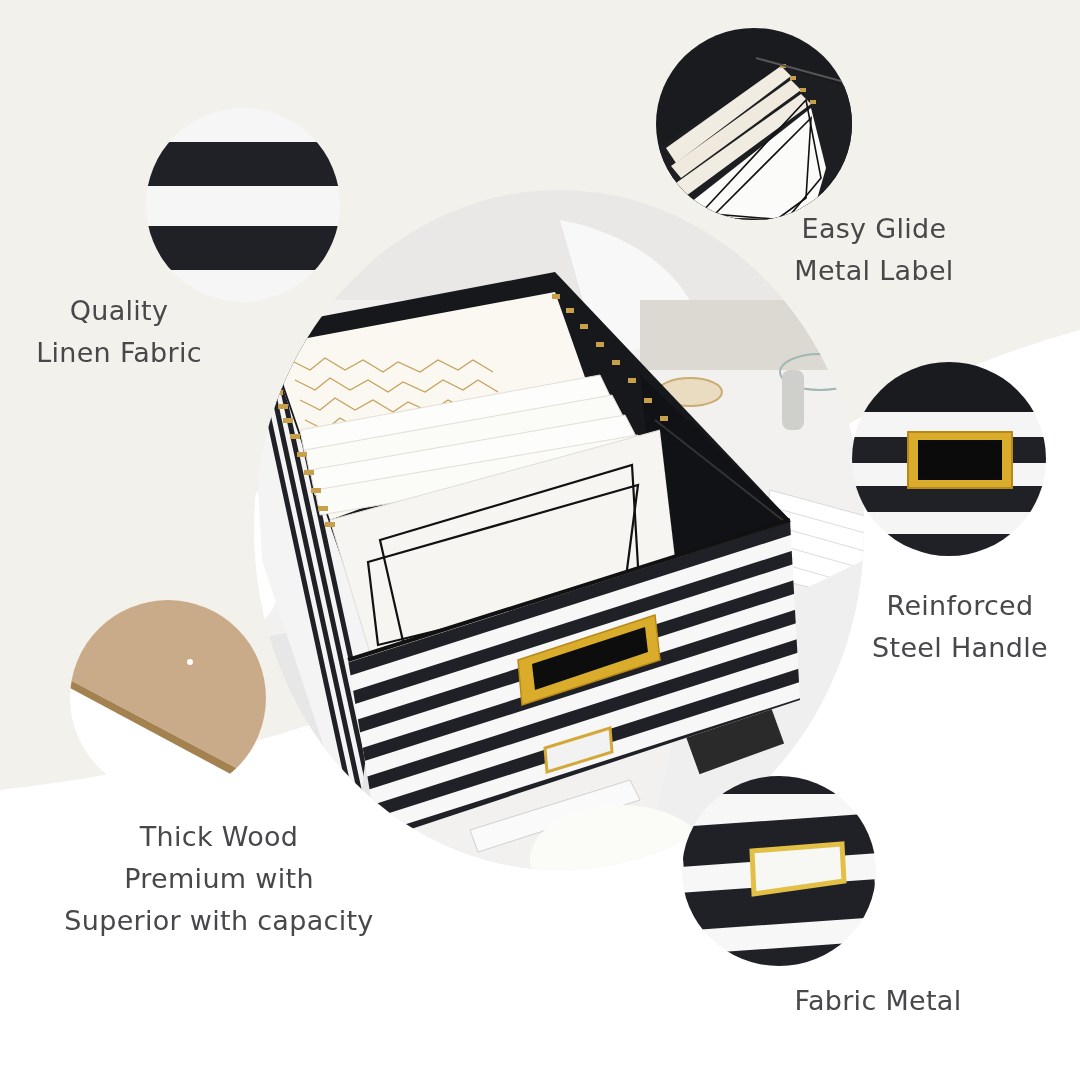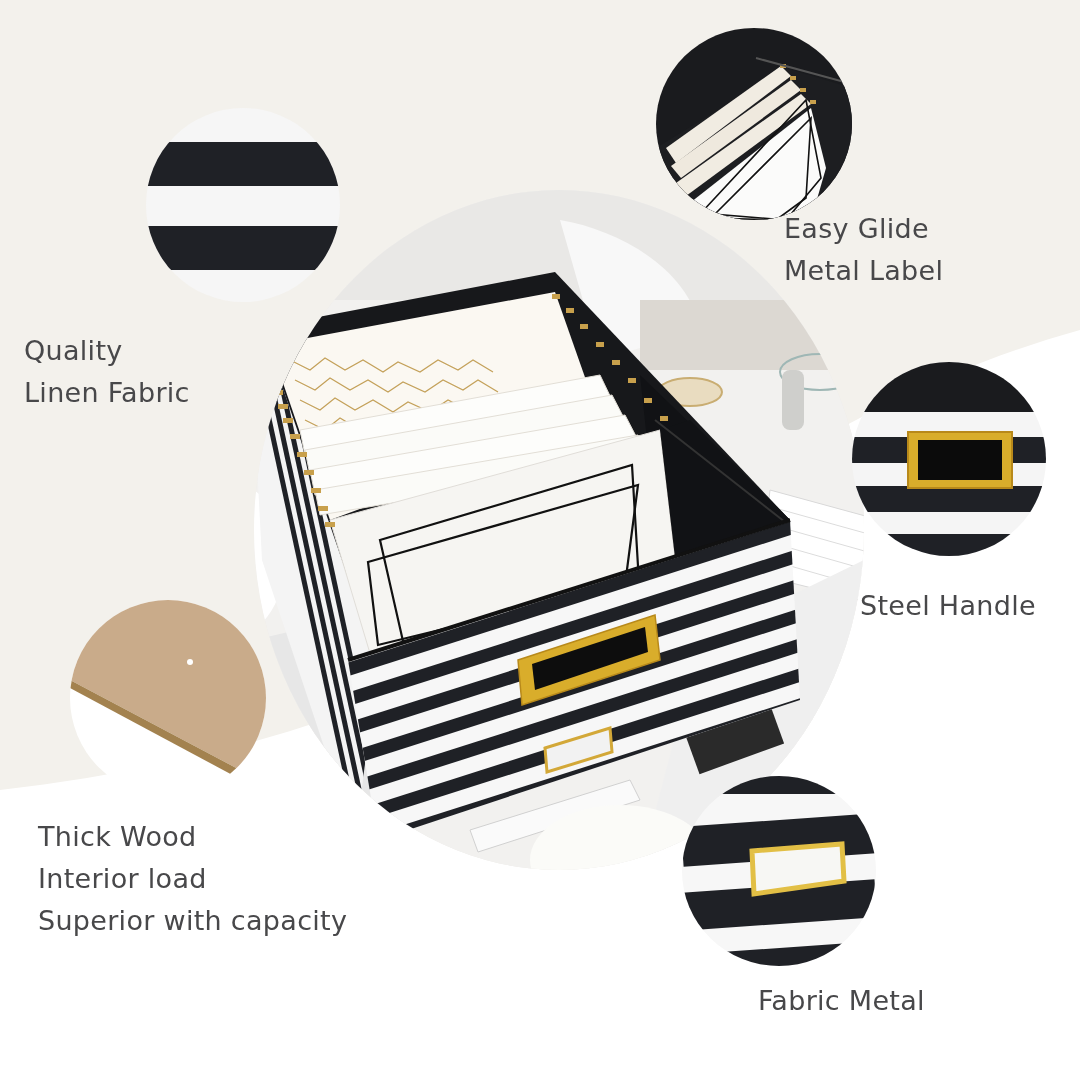--- a/index.html
+++ b/index.html
@@ -1,18 +1,18 @@
 <!DOCTYPE html>
 <html><head>
 <meta charset="utf-8">
 <style>
   html, body { margin:0; padding:0; }
   body { width:1080px; height:1080px; position:relative; overflow:hidden; background:#f3f1ec; font-family:"Liberation Sans", sans-serif; }
   .bg-wave { position:absolute; left:0; top:0; width:1080px; height:1080px; }
-  .label { position:absolute; color:#48484a; font-family:"DejaVu Sans", sans-serif; font-size:27px; line-height:42px; letter-spacing:0.3px; white-space:nowrap; }
+  .label { position:absolute; color:#48484a; font-family:"DejaVu Sans", sans-serif; font-size:27px; line-height:42px; text-align:center; letter-spacing:0.3px; white-space:nowrap; }
   .circle { position:absolute; border-radius:50%; overflow:hidden; }
   .main-circle { left:254px; top:190px; width:610px; height:680px; border-radius:50%; background:#eceae7; }
   svg { display:block; }
 </style>
 </head>
 <body>
 
 <svg class="bg-wave" viewBox="0 0 1080 1080">
   <rect x="0" y="0" width="1080" height="1080" fill="#f3f1ec"></rect>
   <path d="M1080 330 C 900 380, 760 470, 640 560 C 480 680, 260 760, 0 790 L 0 1080 L 1080 1080 Z" fill="#ffffff"></path>
@@ -145,21 +145,21 @@
   </svg>
 </div>
 
 <div class="circle" style="left:146px;top:108px;width:194px;height:194px;">
   <svg width="194" height="194" viewBox="0 0 194 194">
     <rect width="194" height="194" fill="#f6f6f6"></rect>
     <rect x="0" y="34" width="194" height="44" fill="#1f2126"></rect>
     <rect x="0" y="118" width="194" height="44" fill="#1f2126"></rect>
   </svg>
 </div>
-<div class="label" style="left:24px;top:290px;width:190px;margin-top:40px;">
+<div class="label" style="left:24px;top:290px;width:190px;">
   <div>Quality</div>
   <div>Linen Fabric</div>
 </div>
 
 <div class="circle" style="left:656px;top:28px;width:196px;height:192px;">
   <svg width="196" height="192" viewBox="0 0 196 192">
     <rect width="196" height="192" fill="#1a1b1e"></rect>
     <polygon points="0,120 130,40 196,60 196,192 0,192" fill="#1d1e21"></polygon>
     <polygon points="10,120 125,38 135,48 20,135" fill="#f1ece2"></polygon>
     <polygon points="15,138 135,52 145,62 25,150" fill="#efe9de"></polygon>
@@ -188,34 +188,35 @@
     <rect width="194" height="194" fill="#f5f5f5"></rect>
     <rect x="0" y="0" width="194" height="50" fill="#1a1b1e"></rect>
     <rect x="0" y="75" width="194" height="26" fill="#1f2126"></rect>
     <rect x="0" y="124" width="194" height="26" fill="#1f2126"></rect>
     <rect x="0" y="172" width="194" height="26" fill="#1f2126"></rect>
     <rect x="56" y="70" width="104" height="56" fill="#d9ad2b" stroke="#b8891a" stroke-width="2"></rect>
     <rect x="66" y="78" width="84" height="40" fill="#0b0b0b"></rect>
   </svg>
 </div>
 <div class="label" style="left:860px;top:585px;width:200px;">
+  <div>Reinforced</div>
   <div>Steel Handle</div>
 </div>
 
 <div class="circle" style="left:70px;top:600px;width:196px;height:196px;">
   <svg width="196" height="196" viewBox="0 0 196 196">
     <rect width="196" height="196" fill="#ffffff"></rect>
     <polygon points="0,0 196,0 196,150 170,170 0,80" fill="#c9ab8a"></polygon>
     <polygon points="0,80 170,170 168,178 0,88" fill="#a3824f"></polygon>
     <circle cx="120" cy="62" r="3" fill="#ffffff"></circle>
   </svg>
 </div>
-<div class="label" style="left:38px;top:816px;width:336px;">
+<div class="label" style="left:51px;top:816px;width:336px;">
   <div>Thick Wood</div>
-  <div>Interior load</div>
+  <div>Premium with</div>
   <div>Superior with capacity</div>
 </div>
 
 <div class="circle" style="left:682px;top:776px;width:194px;height:190px;">
   <svg width="194" height="190" viewBox="0 0 194 190">
     <rect width="194" height="190" fill="#f7f7f7"></rect>
     <rect x="0" y="0" width="194" height="18" fill="#1f2126"></rect>
     <rect x="0" y="44" width="194" height="40" fill="#1f2126" transform="rotate(-4 97 64)"></rect>
     <rect x="0" y="110" width="194" height="38" fill="#1f2126" transform="rotate(-4 97 129)"></rect>
     <rect x="0" y="172" width="194" height="30" fill="#1f2126" transform="rotate(-4 97 187)"></rect>

